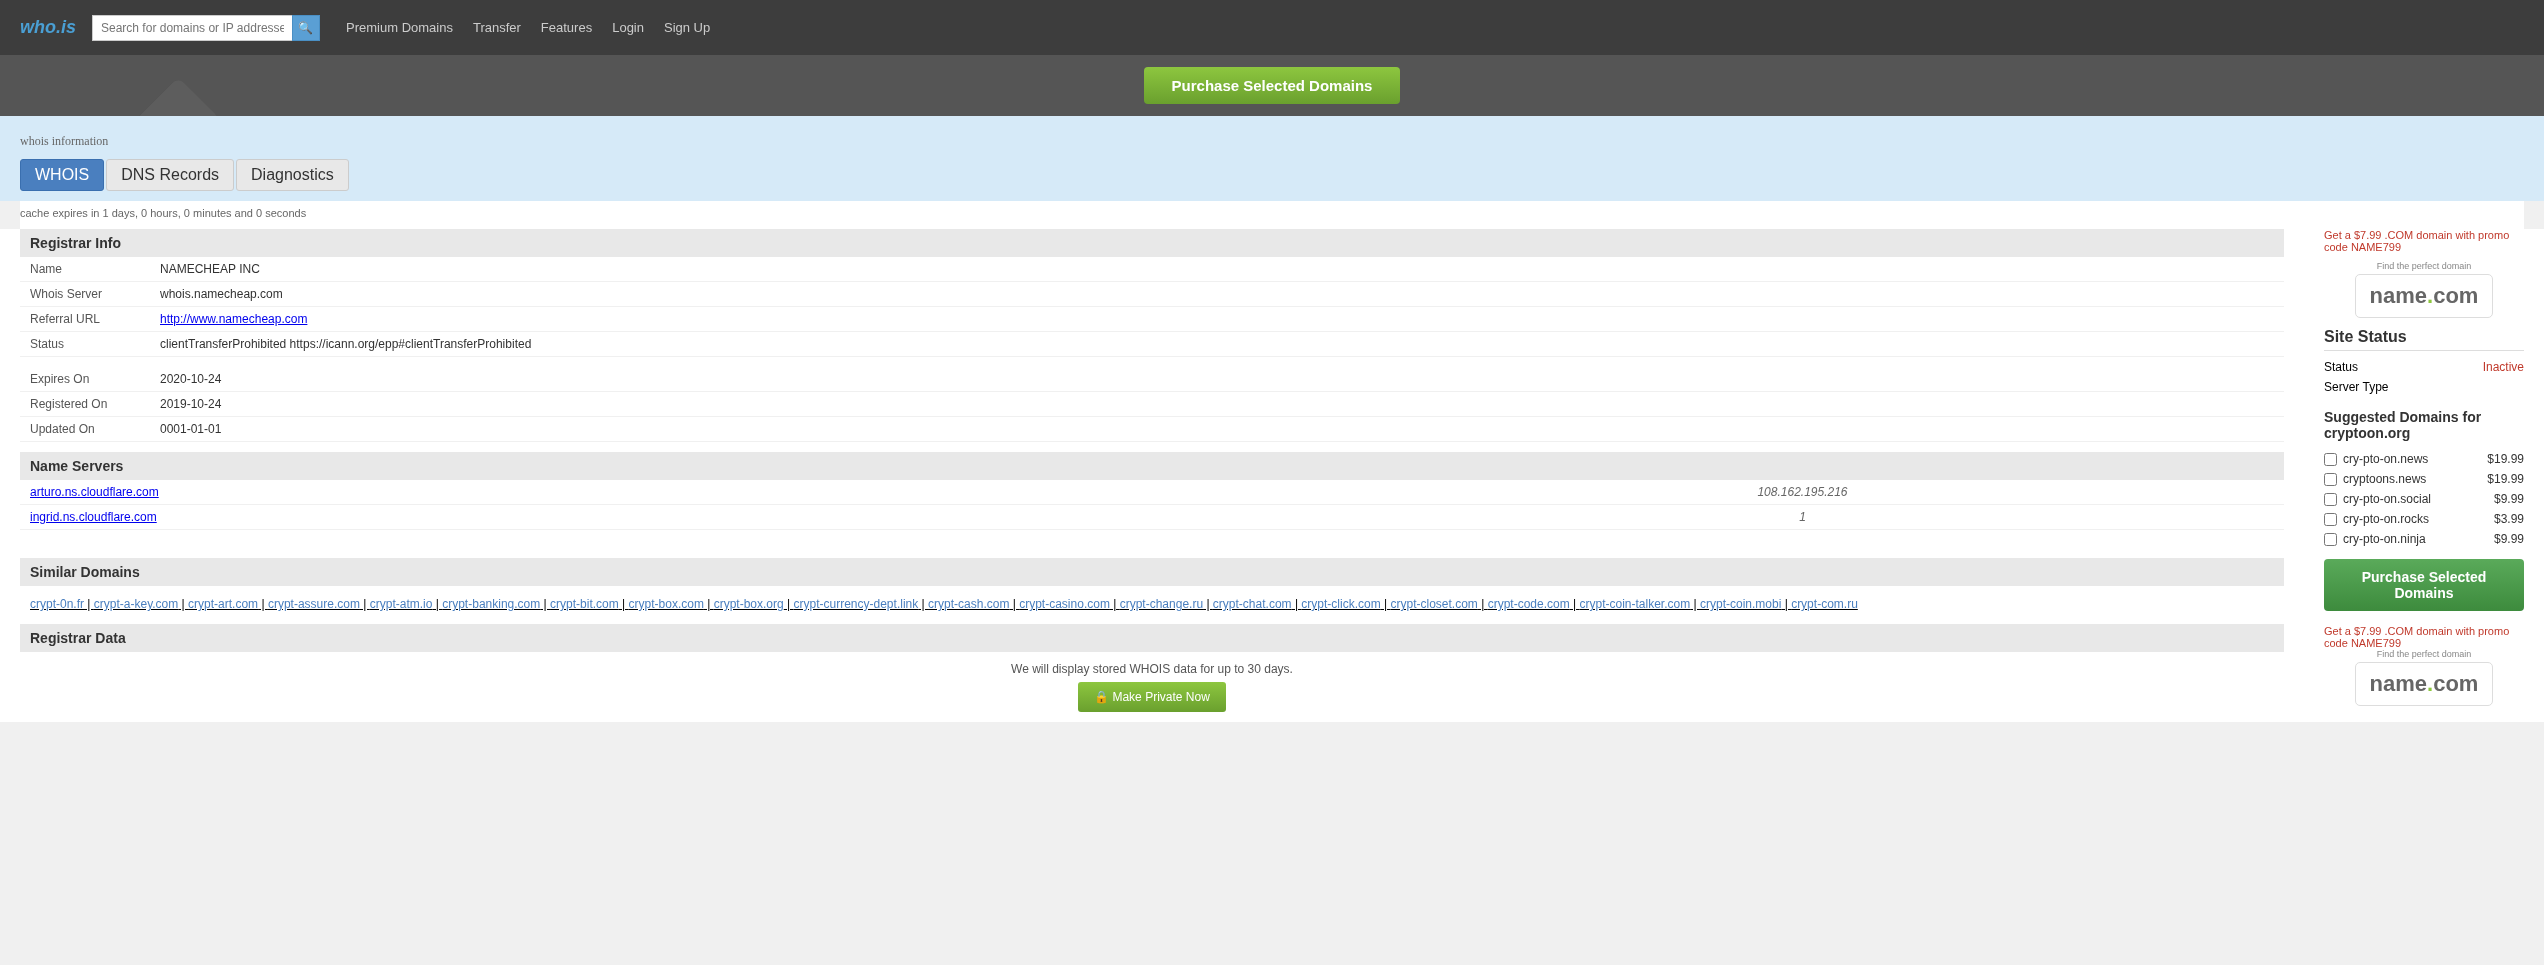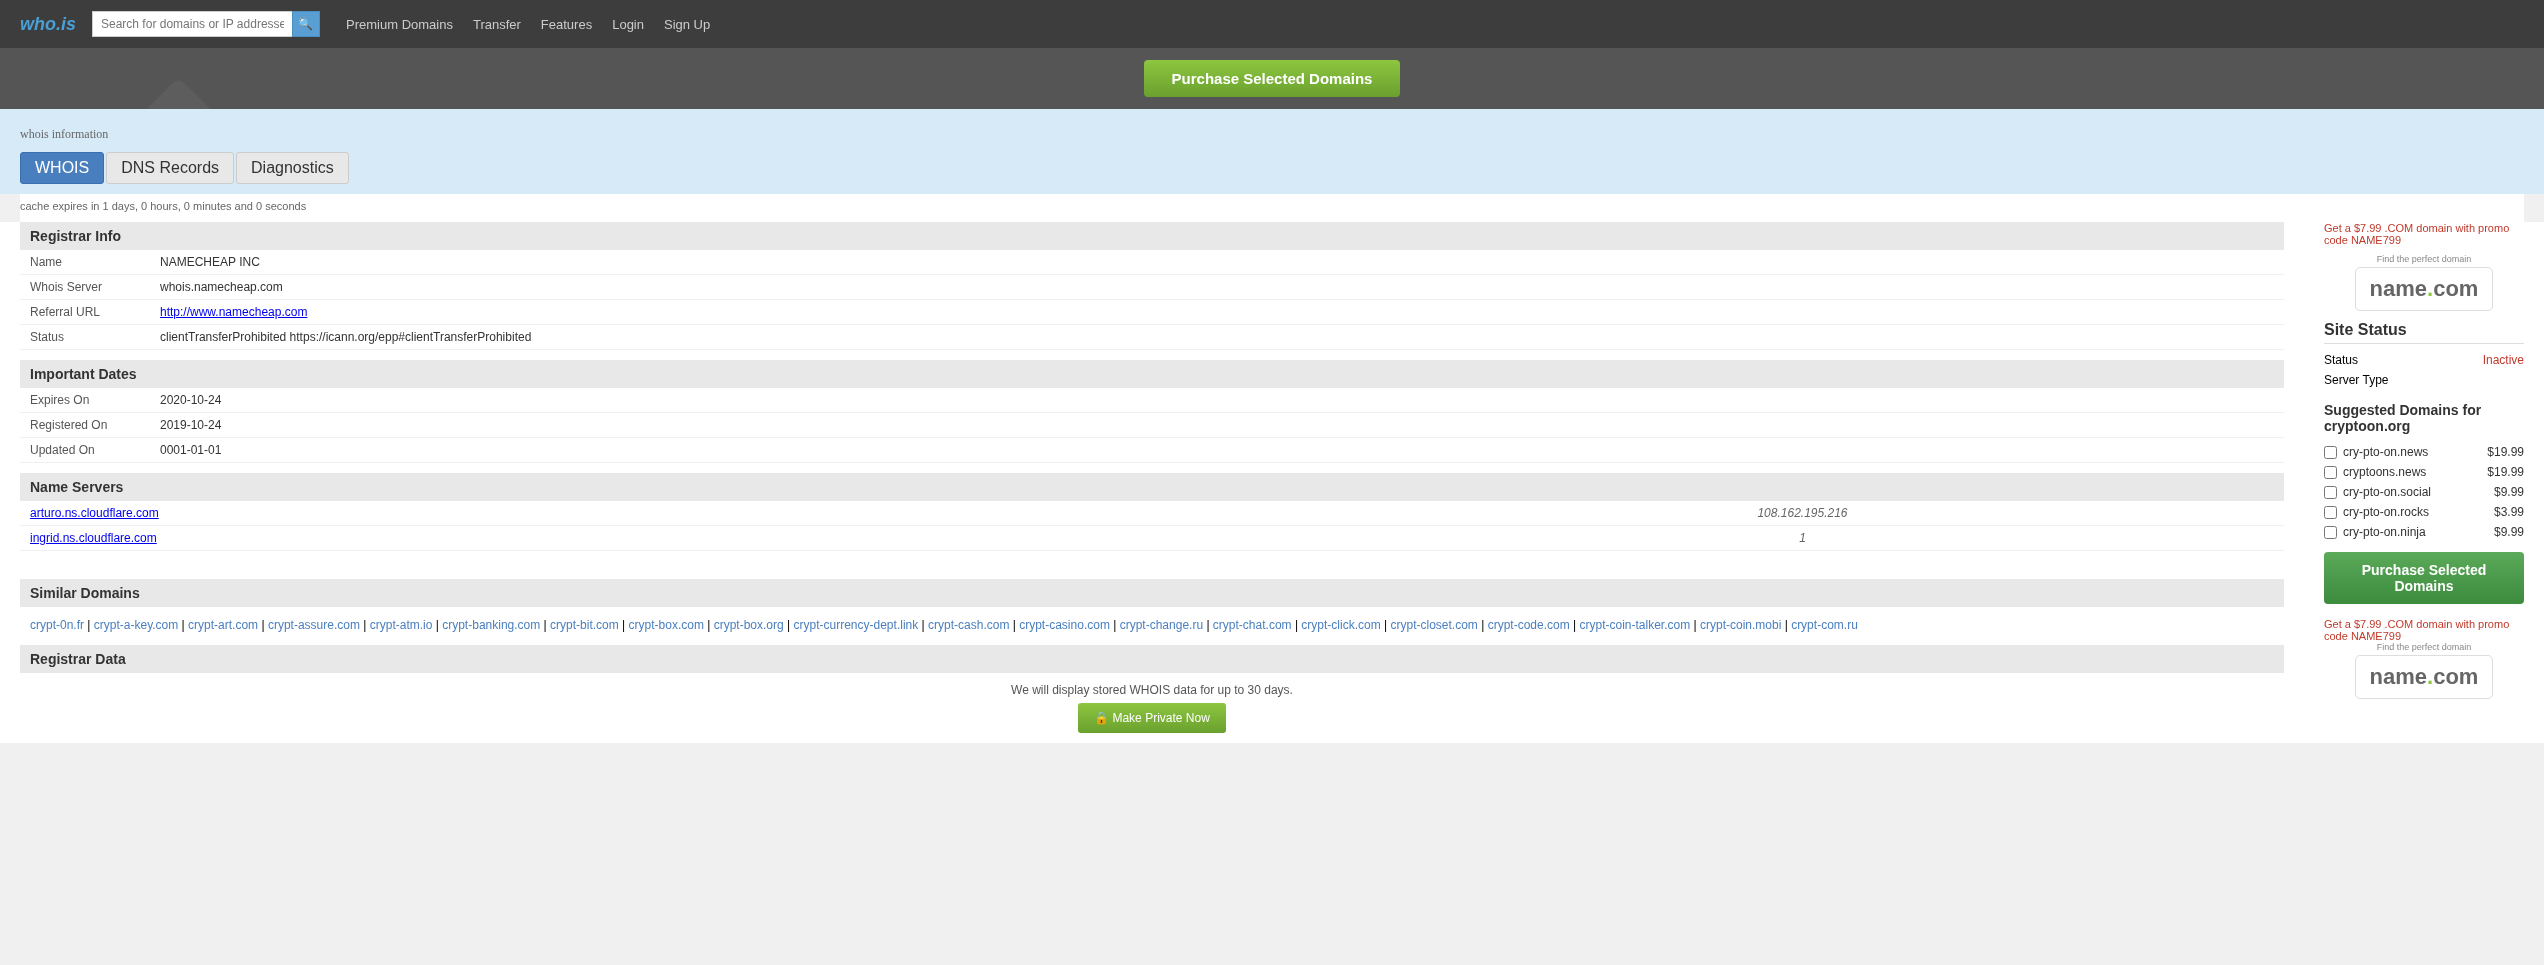--- a/index.html
+++ b/index.html
@@ -4,21 +4,21 @@
   <style>
     * { box-sizing: border-box; margin: 0; padding: 0; }
     body { font-family: Arial, sans-serif; font-size: 13px; background: #f0f0f0; }
 
     
     .header {
       background: #3d3d3d;
       display: flex;
       align-items: center;
       padding: 0 20px;
-      height: 48px;
+      height: 55px;
       gap: 16px;
     }
     .header-logo {
       color: white;
       font-size: 18px;
       font-weight: bold;
       font-style: italic;
     }
     .header-logo span { color: #4a9fd4; }
     .search-bar {
@@ -184,20 +184,21 @@
       text-align: center;
       color: #666;
       font-style: italic;
     }
 
     
     .similar-domains-content {
       padding: 8px 10px;
       font-size: 12px;
       line-height: 1.8;
+      text-decoration: underline;
     }
     .similar-domains-content a {
       color: #4a7fbf;
       text-decoration: none;
     }
 
     
     .registrar-data-content {
       padding: 10px;
       text-align: center;
@@ -408,21 +409,20 @@
             <a href="#">http://www.namecheap.com</a>
           </td>
         </tr>
         <tr>
           <td>Status</td>
           <td>clientTransferProhibited https://icann.org/epp#clientTransferProhibited</td>
         </tr>
       </tbody>
         </table>
 
-      <div class="section-header">Important Dates</div>
       <table class="info-table">
         <tbody>
             <tr>
           <td>Expires On</td>
           <td>2020-10-24</td>
         </tr>
         <tr>
           <td>Registered On</td>
           <td>2019-10-24</td>
         </tr>

